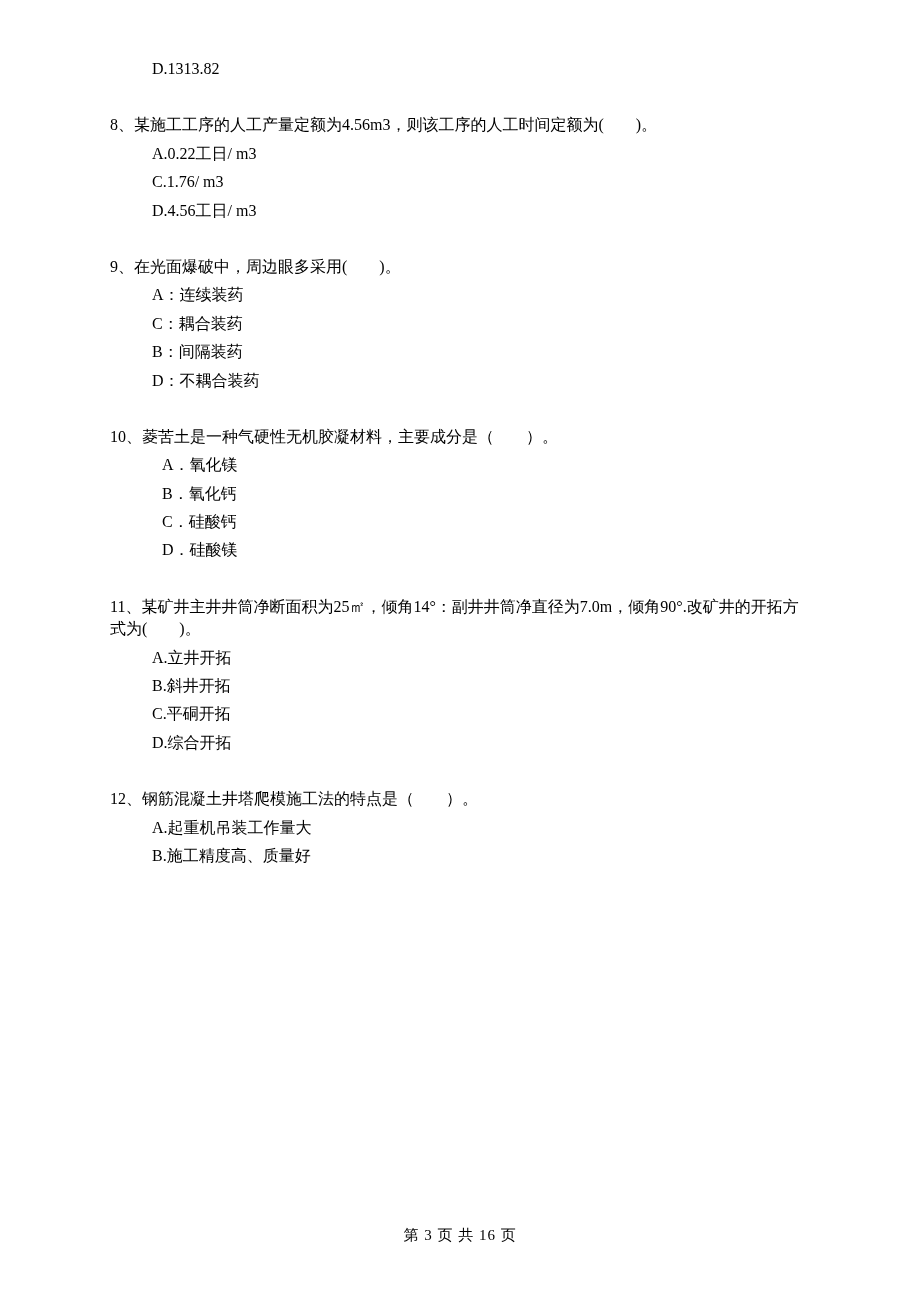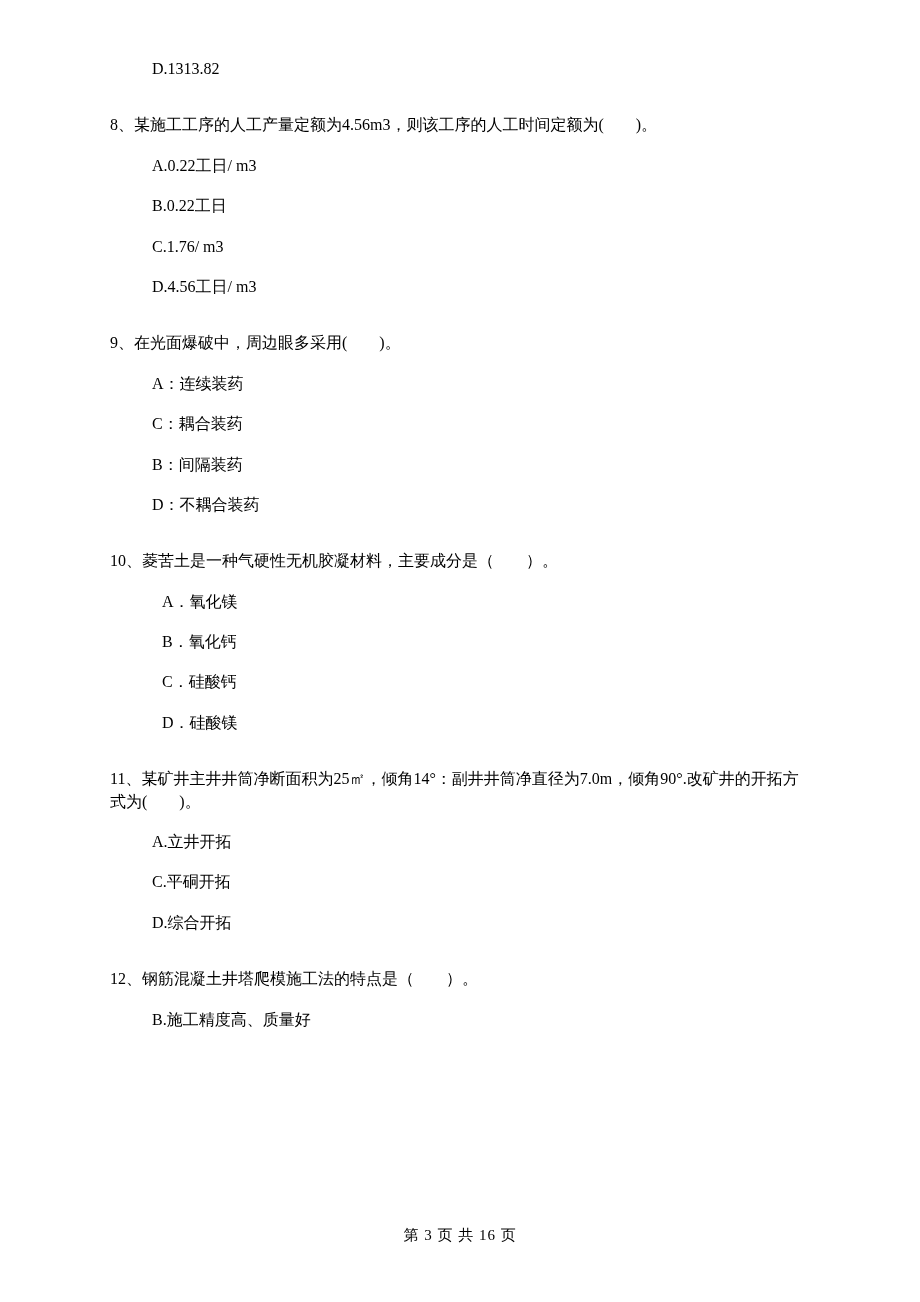--- a/index.html
+++ b/index.html
@@ -17,21 +17,21 @@
   .page {
     box-sizing: border-box;
     padding: 58px 110px 0 110px;
   }
   .q-stem {
     margin-top: 34px;
     margin-bottom: 0;
     word-break: break-word;
   }
   .opt {
-    margin-top: 18px;
+    margin-top: 6px;
     padding-left: 42px; 
   }
   .opt.opt2 {
     padding-left: 52px; 
   }
   .footer {
     position: absolute;
     bottom: 56px;
     left: 0;
     width: 100%;
@@ -42,39 +42,40 @@
 </style>
 </head>
 <body>
 
 <div class="page">
 
   <div class="opt first" style="margin-top:0;">D.1313.82</div>
 
   <div class="q-stem">8、某施工工序的人工产量定额为4.56m3，则该工序的人工时间定额为(　　)。</div>
   <div class="opt">A.0.22工日/ m3</div>
-  <div class="opt">B.0.22工日</div>
   <div class="opt">C.1.76/ m3</div>
   <div class="opt">D.4.56工日/ m3</div>
 
   <div class="q-stem">9、在光面爆破中，周边眼多采用(　　)。</div>
   <div class="opt">A：连续装药</div>
   <div class="opt">C：耦合装药</div>
   <div class="opt">B：间隔装药</div>
   <div class="opt">D：不耦合装药</div>
 
   <div class="q-stem">10、菱苦土是一种气硬性无机胶凝材料，主要成分是（　　）。</div>
   <div class="opt opt2">A．氧化镁</div>
   <div class="opt opt2">B．氧化钙</div>
   <div class="opt opt2">C．硅酸钙</div>
   <div class="opt opt2">D．硅酸镁</div>
 
   <div class="q-stem">11、某矿井主井井筒净断面积为25㎡，倾角14°：副井井筒净直径为7.0m，倾角90°.改矿井的开拓方式为(　　)。</div>
   <div class="opt">A.立井开拓</div>
+  <div class="opt">B.斜井开拓</div>
   <div class="opt">C.平硐开拓</div>
   <div class="opt">D.综合开拓</div>
 
   <div class="q-stem">12、钢筋混凝土井塔爬模施工法的特点是（　　）。</div>
+  <div class="opt">A.起重机吊装工作量大</div>
   <div class="opt">B.施工精度高、质量好</div>
 
 </div>
 
 <div class="footer">第 3 页 共 16 页</div>
 
 </body></html>

